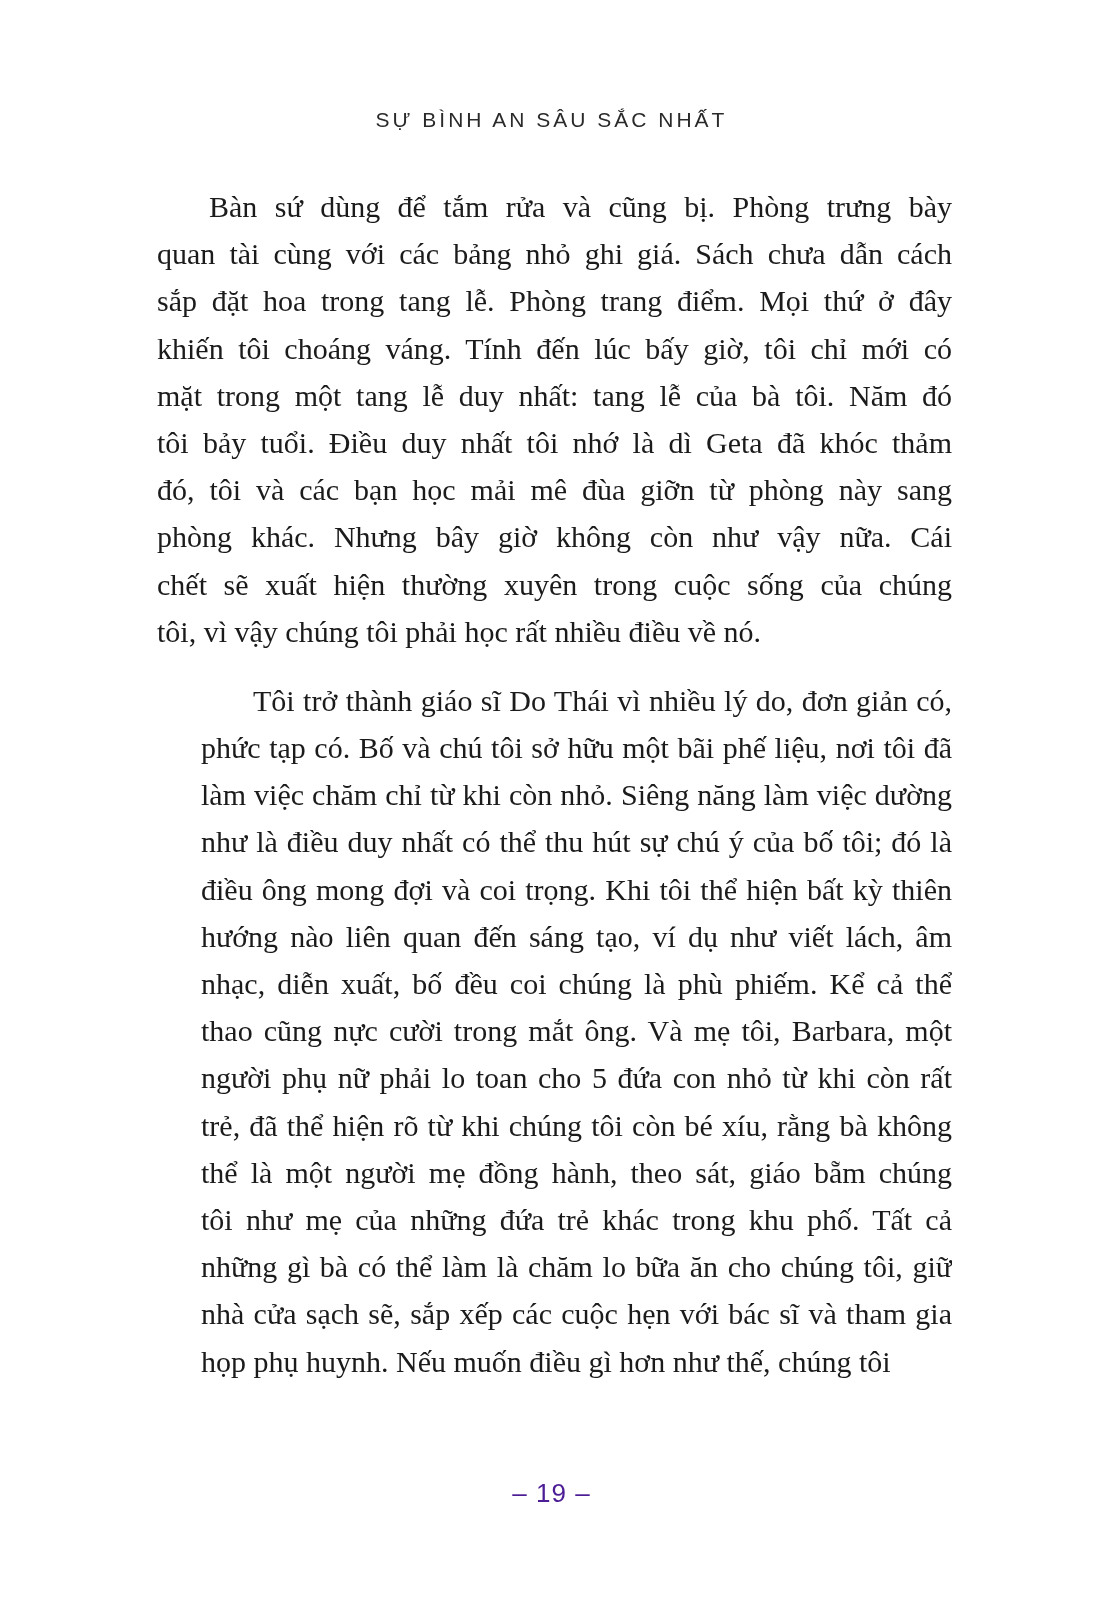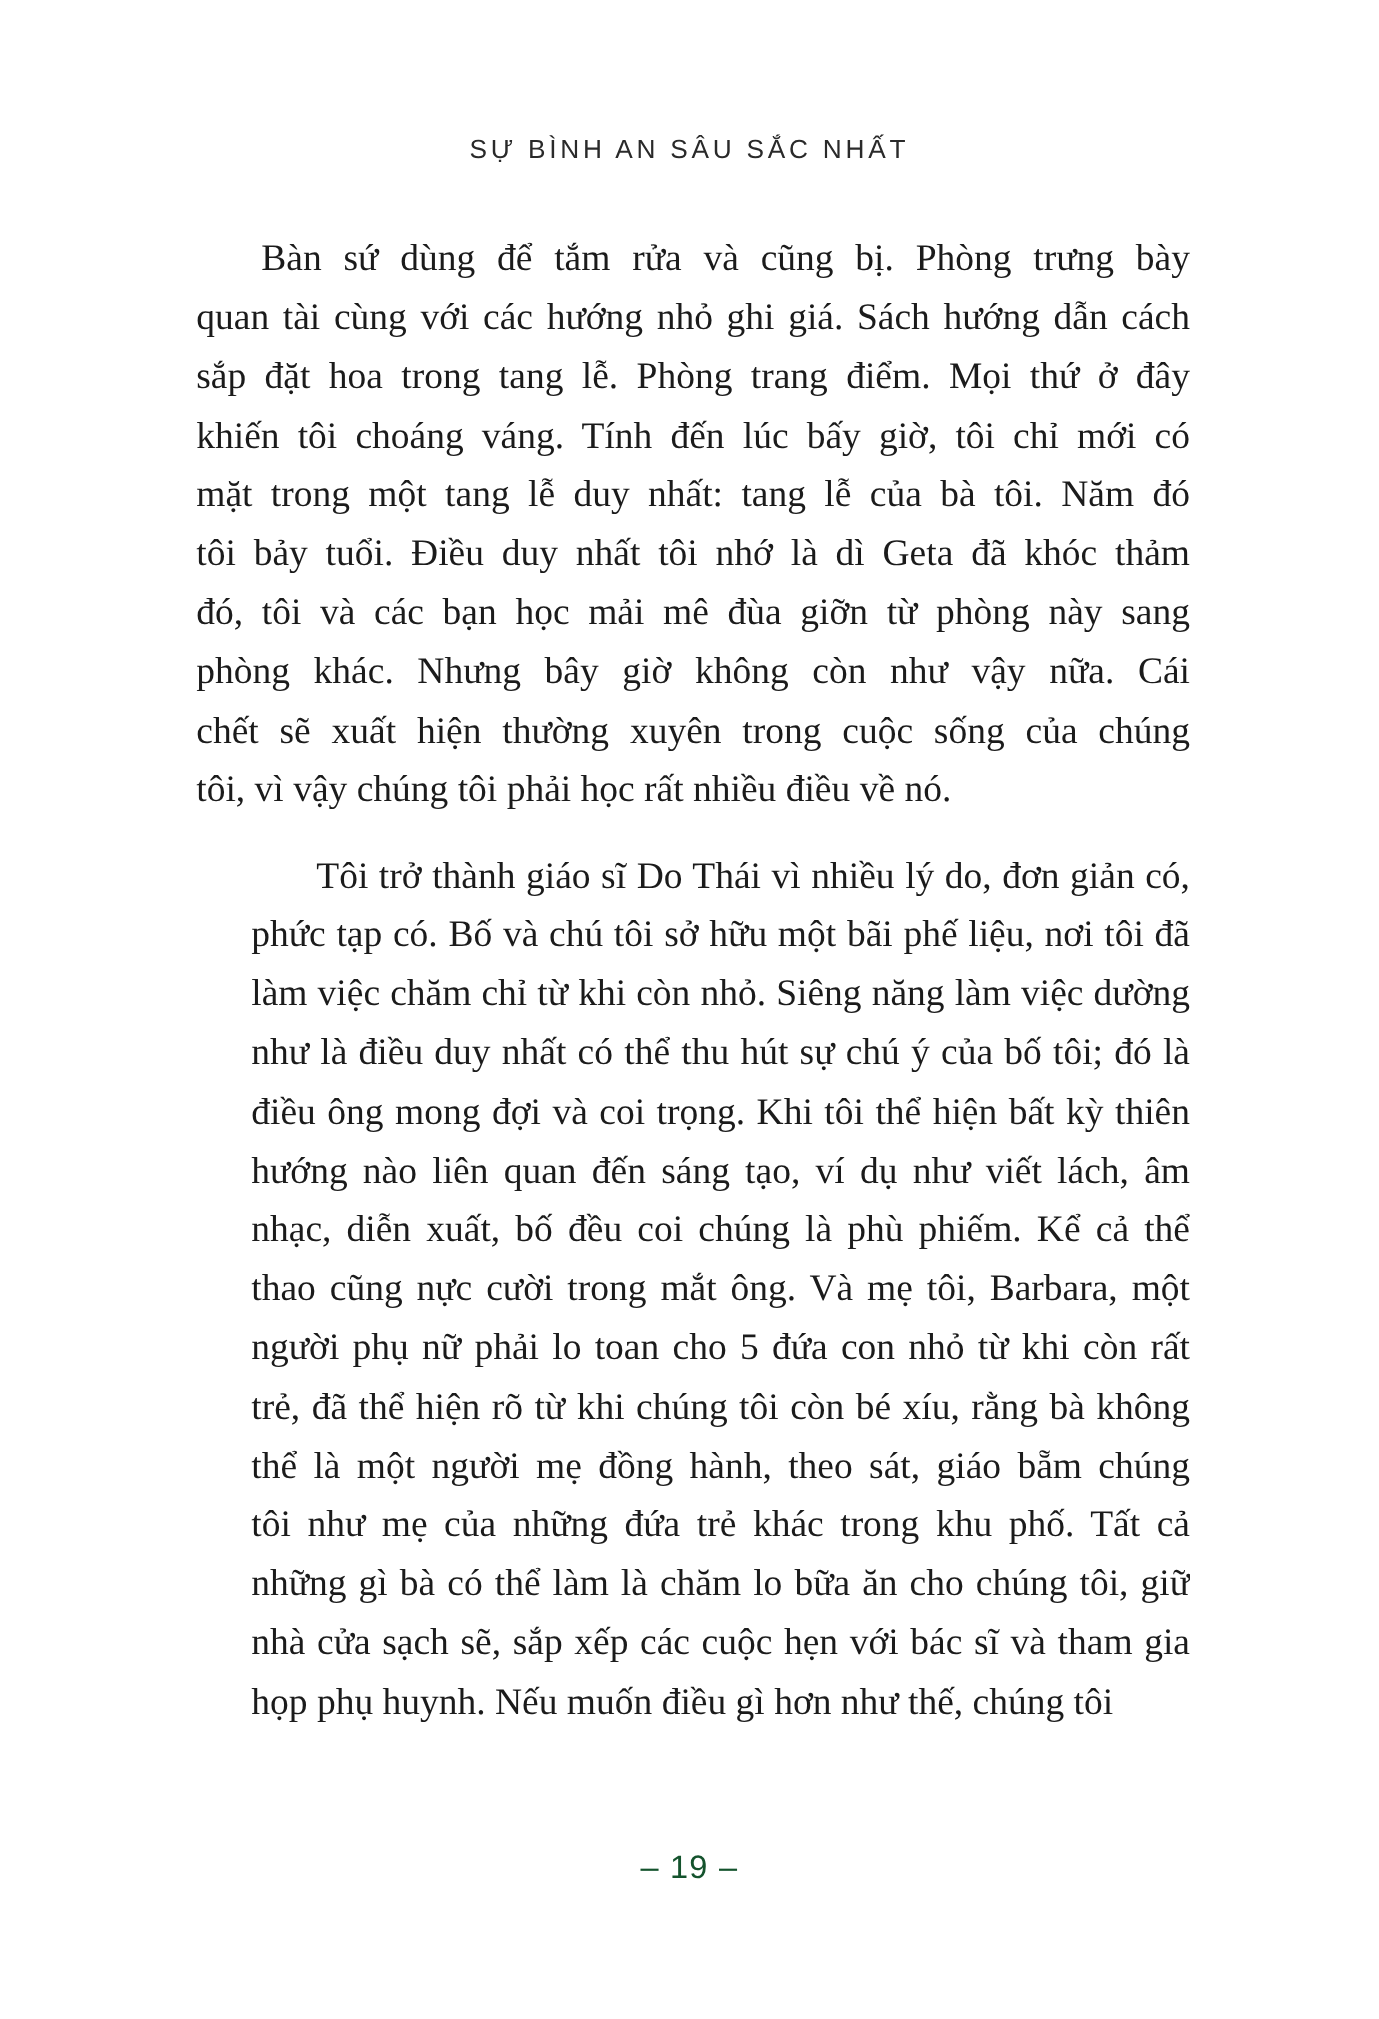--- a/index.html
+++ b/index.html
@@ -49,36 +49,36 @@
   .line.para-first { text-indent: 52px; }
   .line.para-last  { text-align-last: left; }
   .page-number {
     position: absolute;
     top: 1478px;
     left: 0;
     width: 100%;
     text-align: center;
     font-family: "Liberation Sans", sans-serif;
     font-size: 26px;
-    color: #14532d;
+    color: #4c1d95;
     letter-spacing: 1px;
   }
 </style>
 </head>
 <body>
 
 <div class="book-page">
 
   <div class="running-header">SỰ BÌNH AN SÂU SẮC NHẤT</div>
 
   <div class="text-block">
 
     <div class="paragraph">
       <div class="line para-first">Bàn sứ dùng để tắm rửa và cũng bị. Phòng trưng bày</div>
-      <div class="line">quan tài cùng với các hướng nhỏ ghi giá. Sách hướng dẫn cách</div>
+      <div class="line">quan tài cùng với các bảng nhỏ ghi giá. Sách chưa dẫn cách</div>
       <div class="line">sắp đặt hoa trong tang lễ. Phòng trang điểm. Mọi thứ ở đây</div>
       <div class="line">khiến tôi choáng váng. Tính đến lúc bấy giờ, tôi chỉ mới có</div>
       <div class="line">mặt trong một tang lễ duy nhất: tang lễ của bà tôi. Năm đó</div>
       <div class="line">tôi bảy tuổi. Điều duy nhất tôi nhớ là dì Geta đã khóc thảm</div>
       <div class="line">đó, tôi và các bạn học mải mê đùa giỡn từ phòng này sang</div>
       <div class="line">phòng khác. Nhưng bây giờ không còn như vậy nữa. Cái</div>
       <div class="line">chết sẽ xuất hiện thường xuyên trong cuộc sống của chúng</div>
       <div class="line para-last">tôi, vì vậy chúng tôi phải học rất nhiều điều về nó.</div>
     </div>
 

